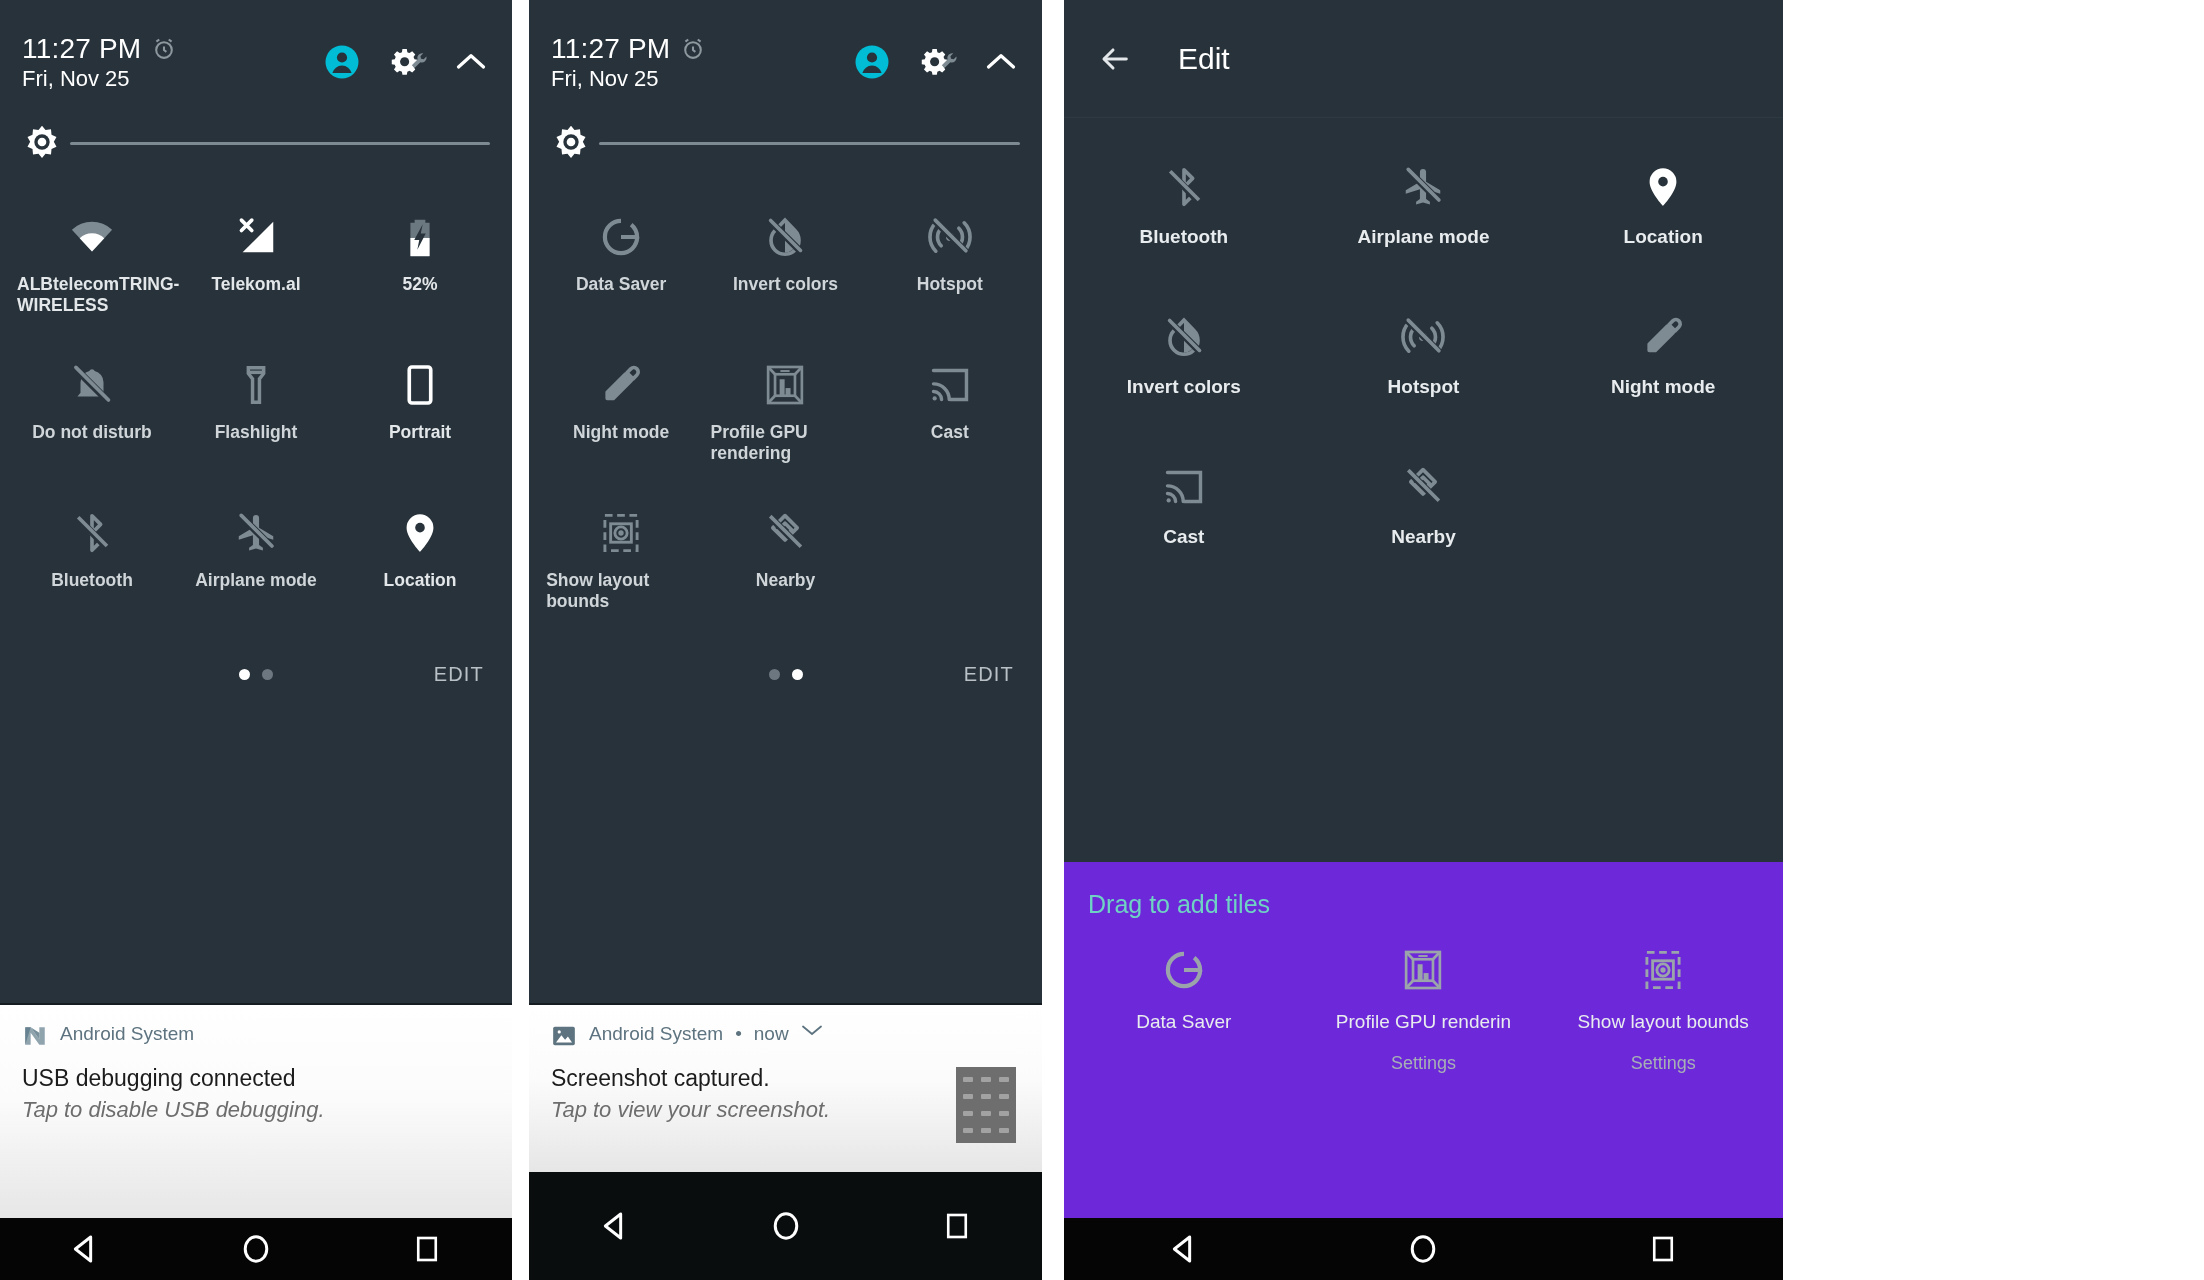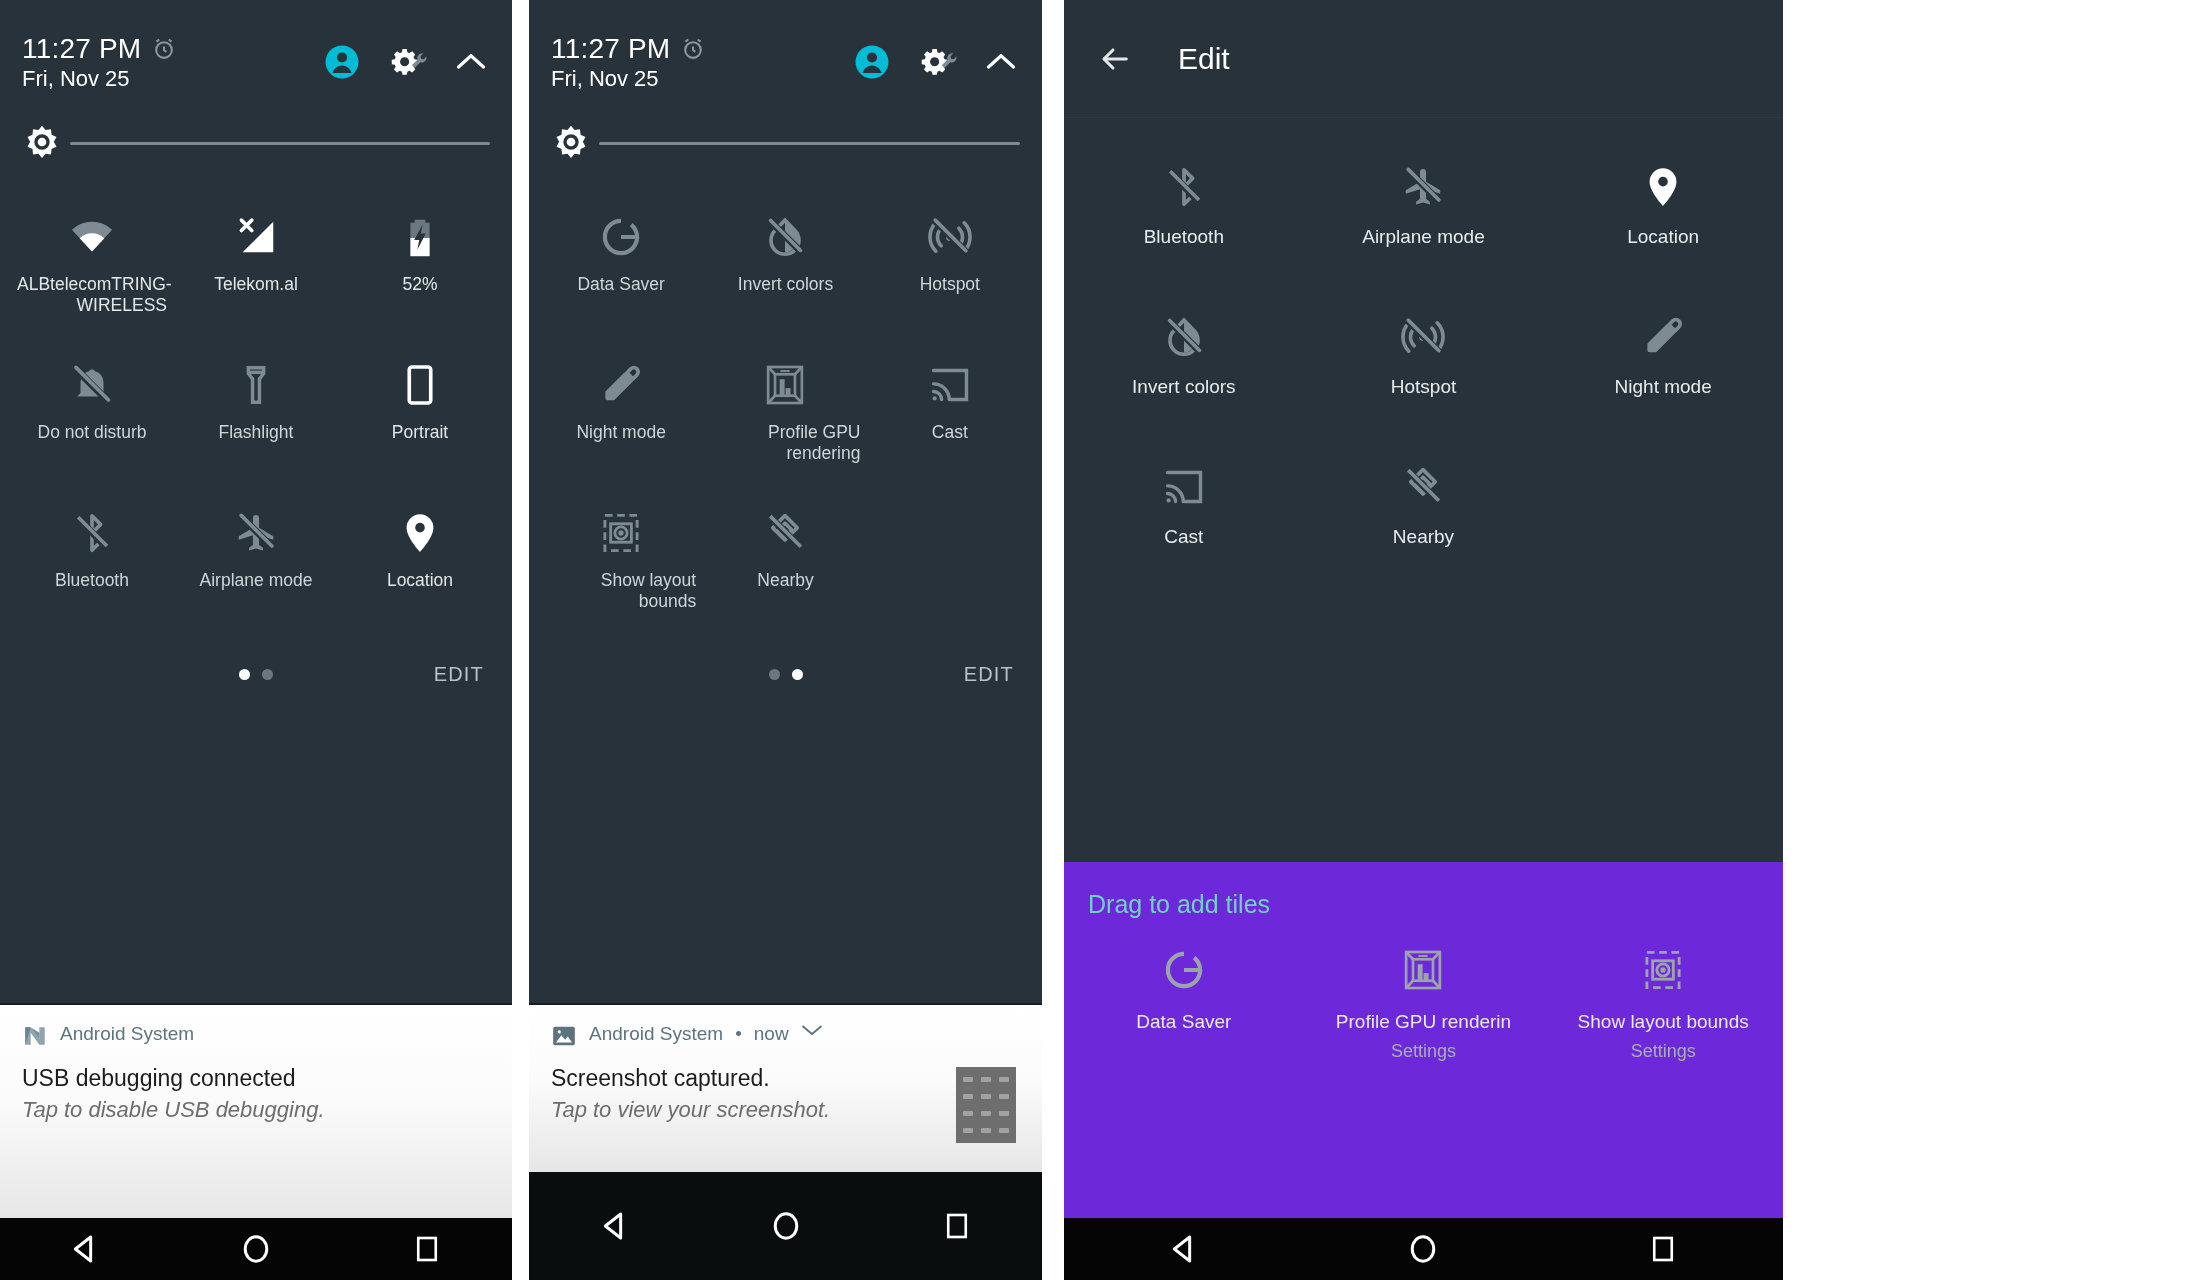--- a/index.html
+++ b/index.html
@@ -79,22 +79,22 @@
     display:flex; flex-direction:column; align-items:center;
     padding-top: 18px;
     cursor:pointer;
   }
   .tile-icon {
     height:50px; width:50px;
     display:flex; align-items:center; justify-content:center;
     margin-bottom:12px;
   }
   .tile-label {
-    color:#e3e7e9; font-size:17.5px; line-height:21px; text-align:right;
-    max-width:150px; font-weight:400;
+    color:#e3e7e9; font-size:17.5px; line-height:21px; text-align:left;
+    max-width:150px; font-weight:700;
   }
   .tile.dim .tile-label { color:#cfd5d8; }
 
   
   .qs-footer {
     position:relative; height:72px;
     display:flex; align-items:center; justify-content:center;
   }
   .dots { display:flex; gap:12px; align-items:center; }
   .dot { width:11px; height:11px; border-radius:50%; background:#6d7780; }
@@ -185,21 +185,21 @@
   .add-grid {
     display:grid; grid-template-columns:repeat(3,1fr);
     padding-top: 16px;
   }
   .add-tile {
     display:flex; flex-direction:column; align-items:center;
     padding-top:10px; cursor:pointer;
   }
   .add-tile .tile-icon { margin-bottom:16px; }
   .add-label { color:#e8ecee; font-size:19px; text-align:center; line-height:22px; }
-  .add-sub { color:#a7b0b5; font-size:18px; text-align:center; margin-top:8px; }
+  .add-sub { color:#a7b0b5; font-size:18px; text-align:center; margin-top:20px; }
 
   svg { display:block; }
 </style>
 </head>
 <body>
 
 <div class="screen">
 
   <div class="panel panel-1">
 

